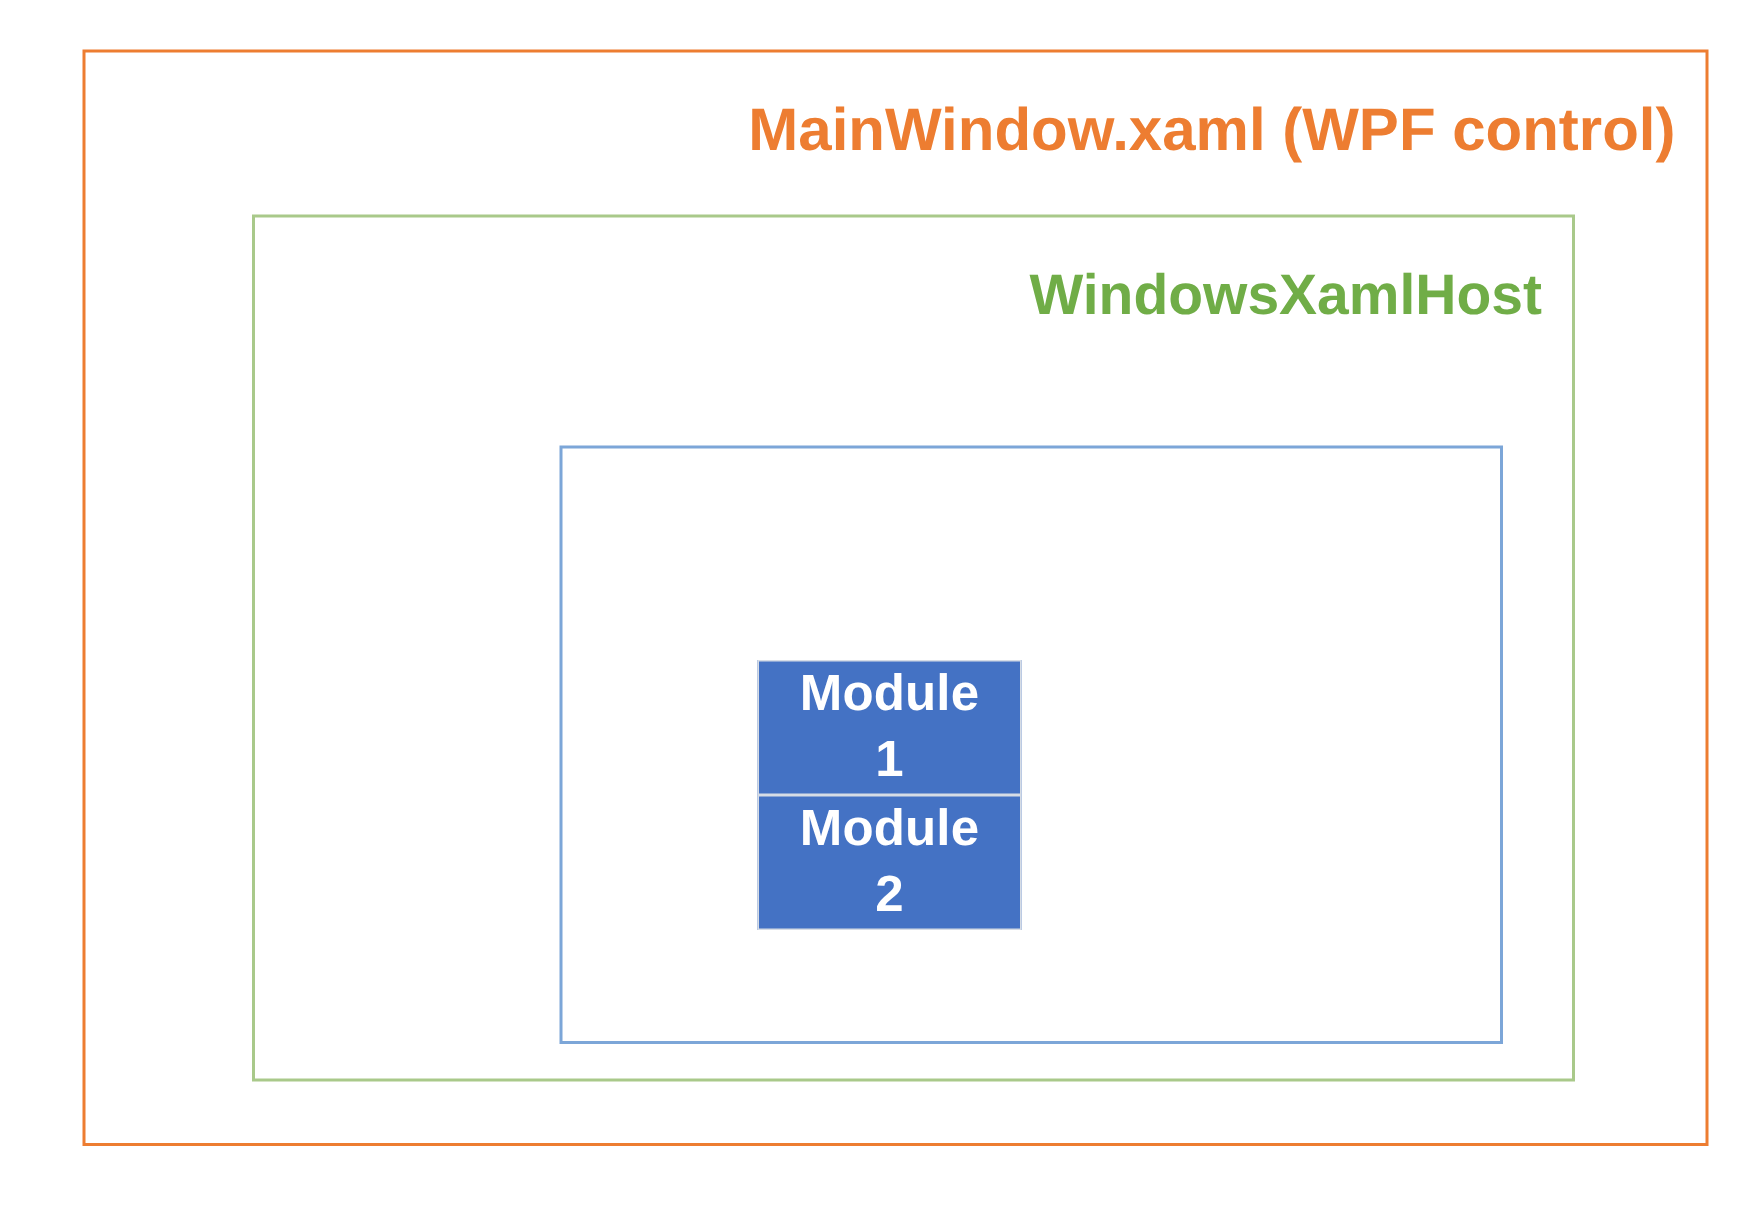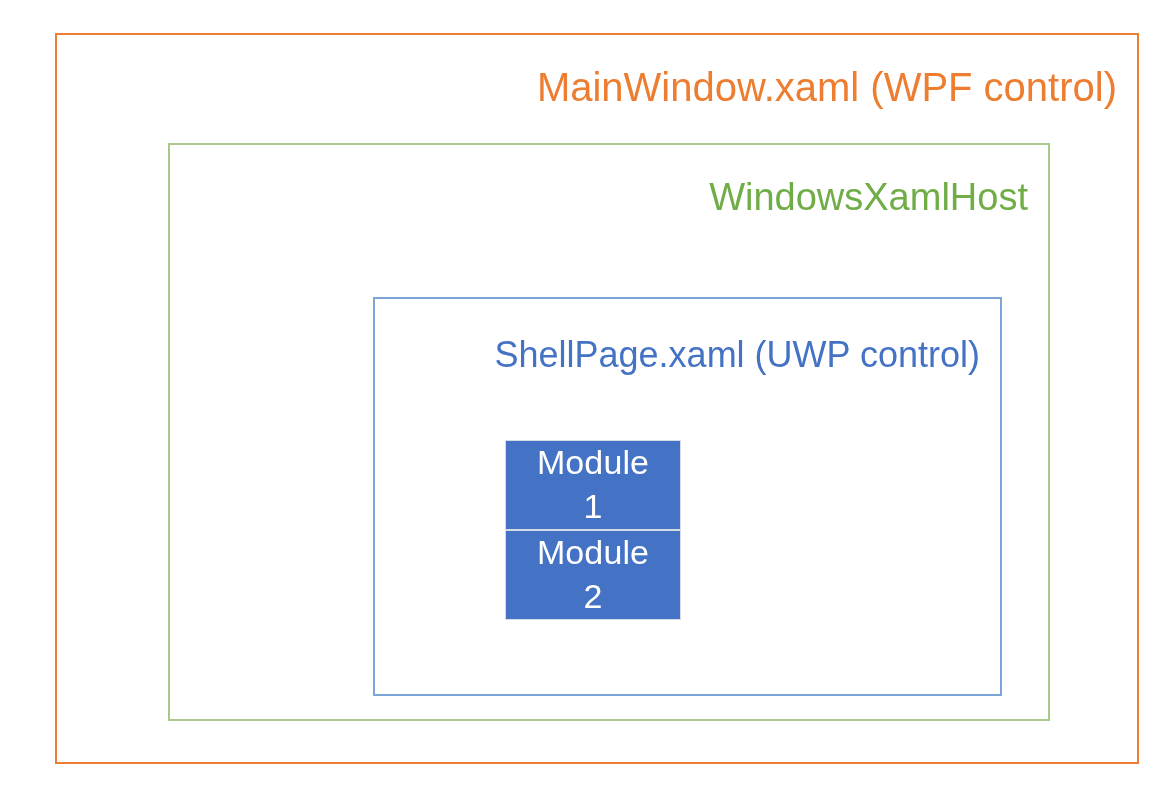--- a/index.html
+++ b/index.html
@@ -20,20 +20,21 @@
     width: 1166px;
     height: 810px;
     background: #ffffff;
   }
 
   
   .layer {
     position: absolute;
     box-sizing: border-box;
     background: transparent;
+    font-weight: bold;
   }
 
   #wpf-layer {
     left: 55px;
     top: 33px;
     width: 1084px;
     height: 731px;
     border: 2px solid #ED7D31;
   }
 
@@ -122,21 +123,20 @@
   <div class="layer" id="wpf-layer">
 
     <div class="layer-caption" id="wpf-caption">MainWindow.xaml (WPF control)</div>
 
     <div class="layer" id="xamlhost-layer">
 
       <div class="layer-caption" id="xamlhost-caption">WindowsXamlHost</div>
 
       <div class="layer" id="uwp-layer">
 
-        <div class="layer-caption" id="uwp-caption">ShellPage.xaml (UWP control)</div>
 
         <div id="modules-row">
 
           <div class="module-box">
             <span class="module-label">Module
 1</span>
           </div>
 
           <div class="module-box">
             <span class="module-label">Module

